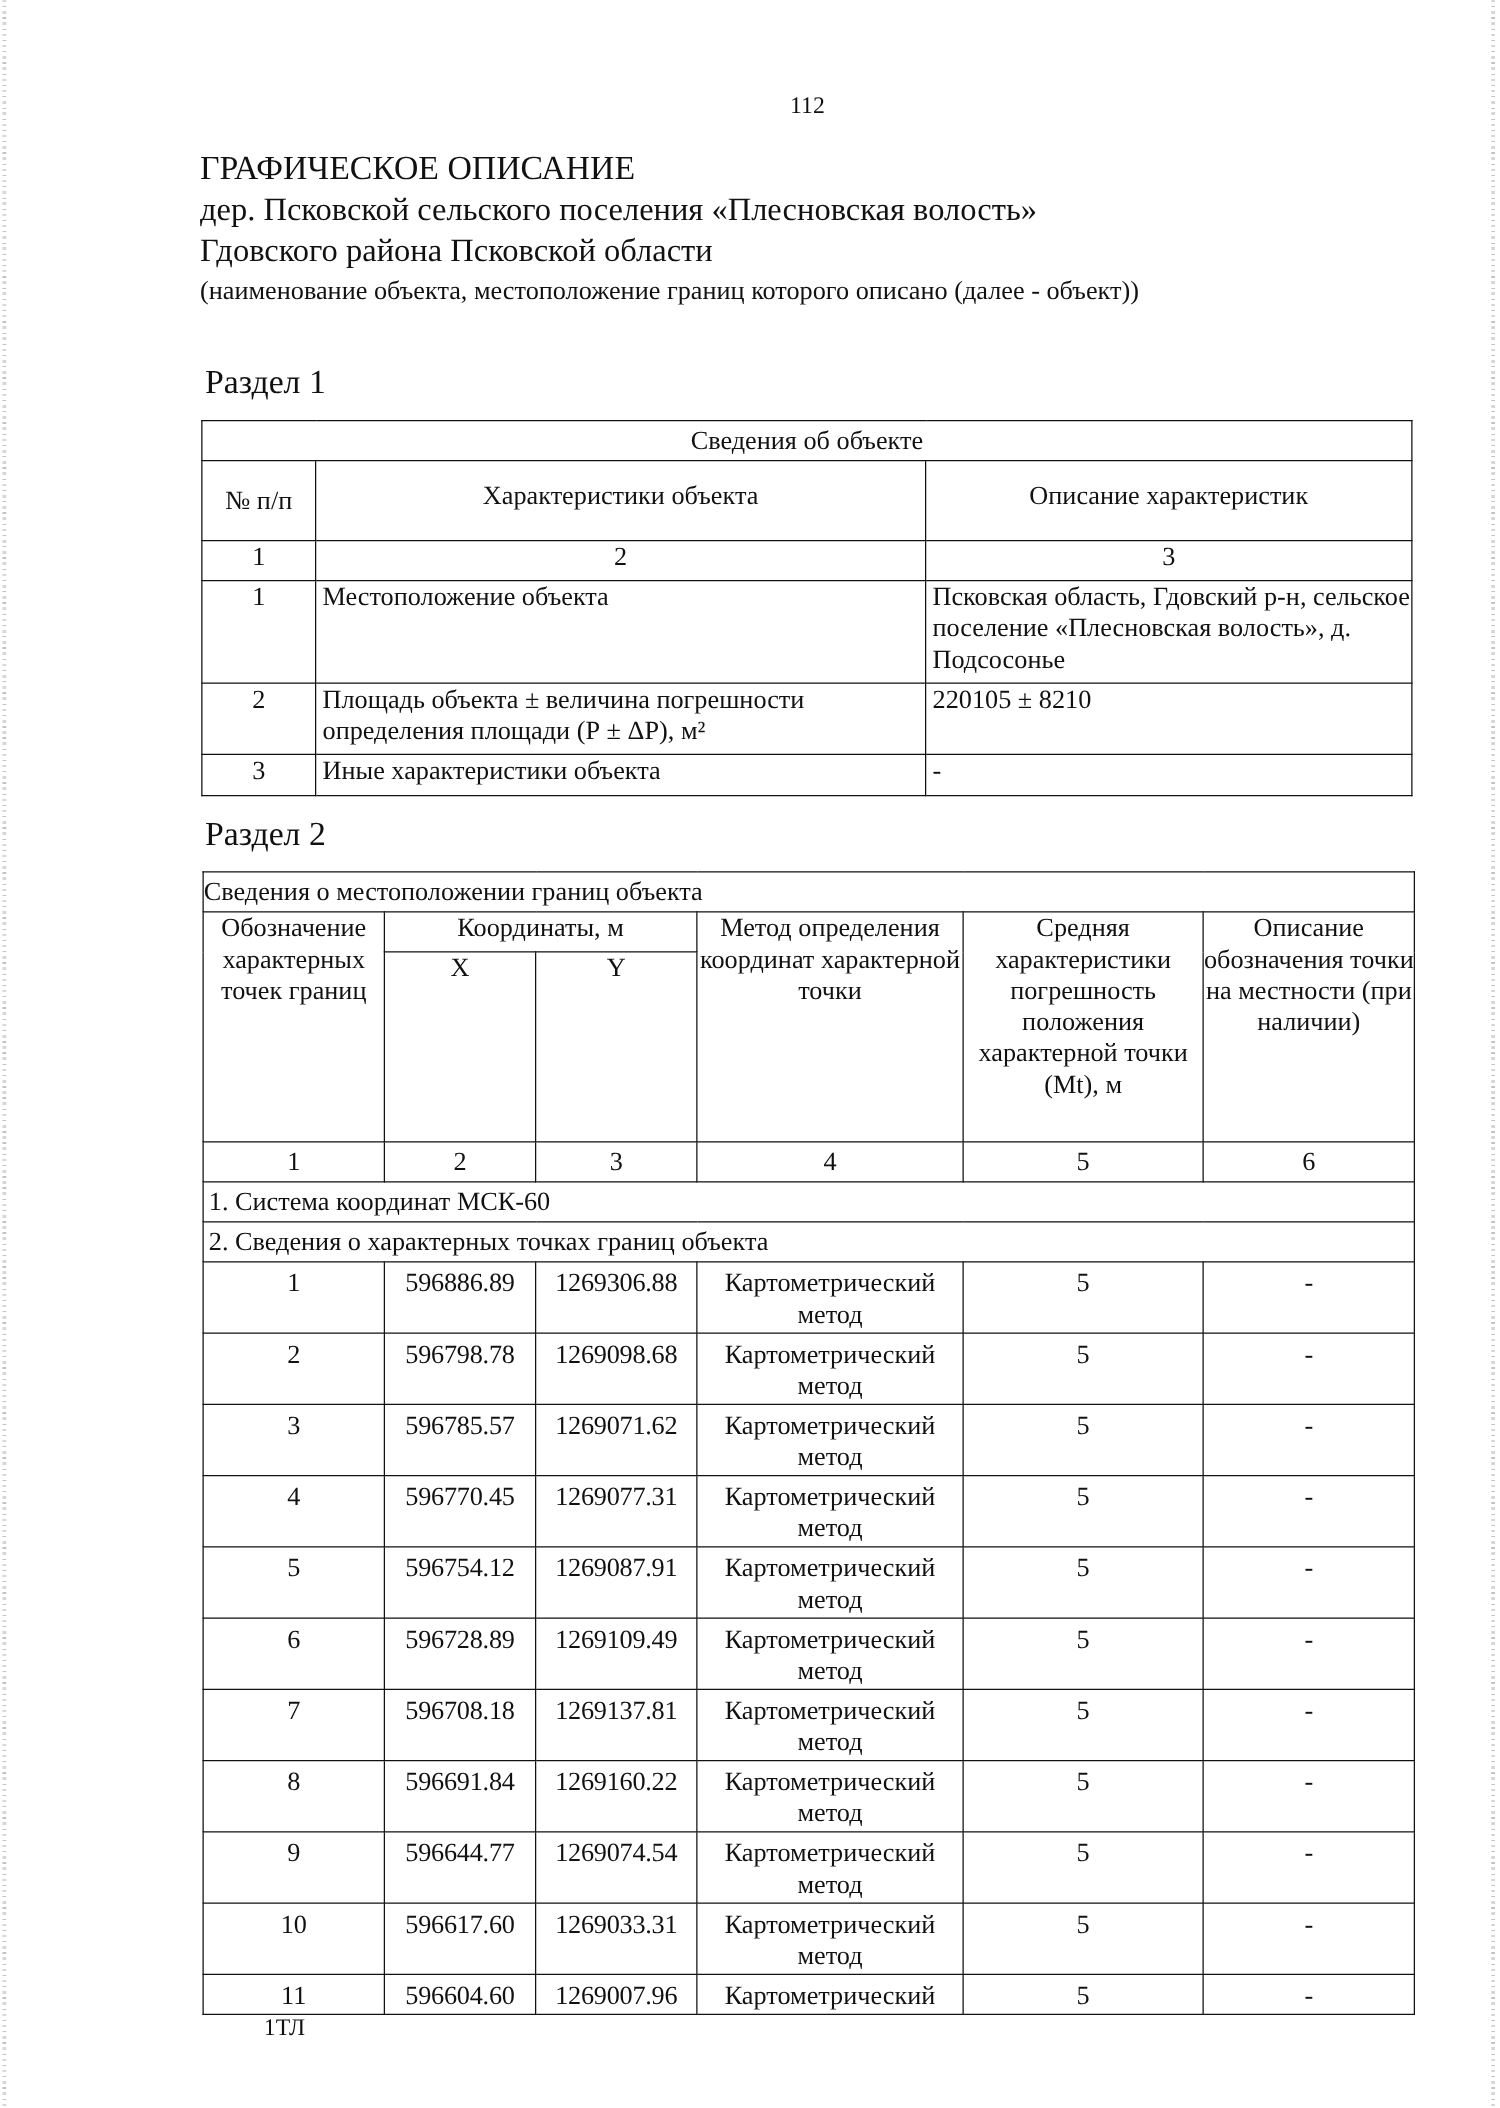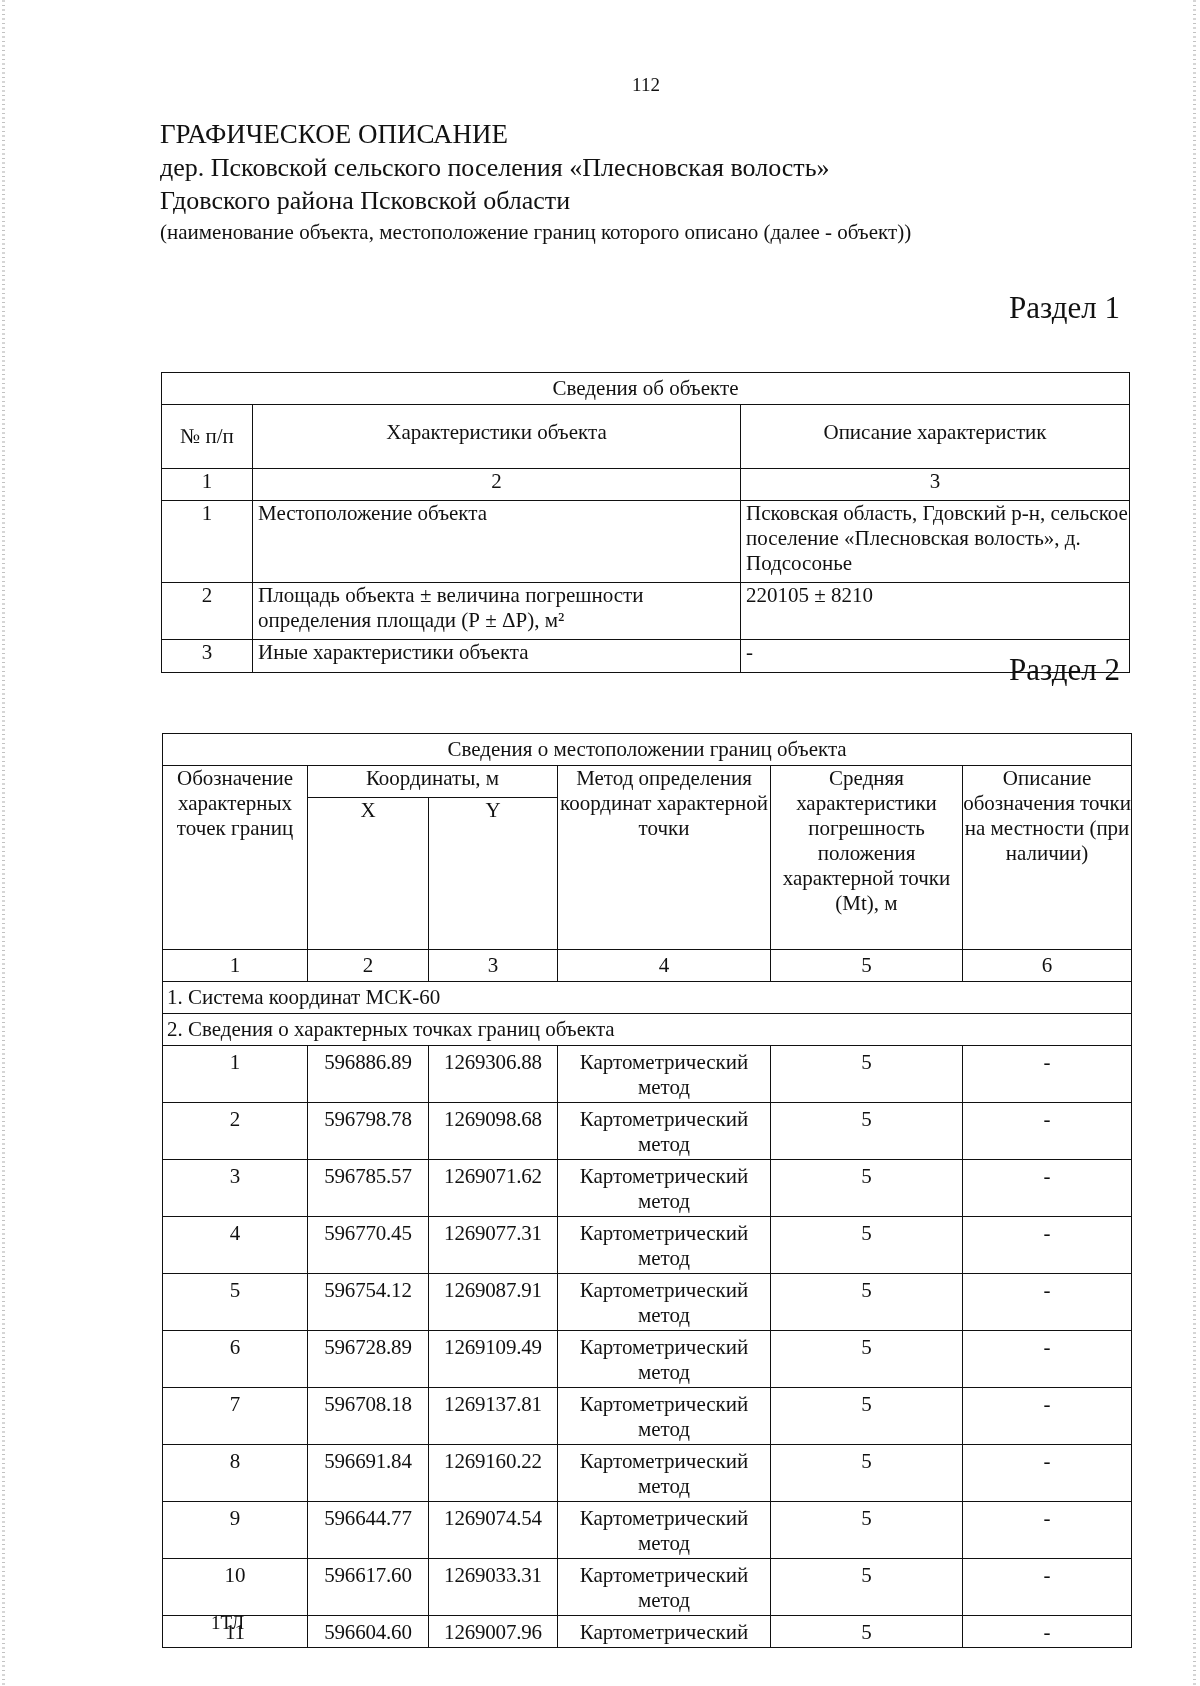--- a/index.html
+++ b/index.html
@@ -17,37 +17,37 @@
   .scan-edge-left { left: 2px; }
   .scan-edge-right { right: 4px; }
 
   .page-number { position: absolute; top: 74px; left: 0; width: 1292px; text-align: center; font-size: 19px; }
 
   .title-block { position: absolute; top: 117px; left: 160px; width: 972px; text-align: left; }
   .title-main { font-size: 27px; line-height: 34px; }
   .title-line { font-size: 26px; line-height: 33px; }
   .title-note { font-size: 21px; line-height: 30px; }
 
-  .section-heading { position: absolute; left: 148px; width: 972px; text-align: right; font-size: 31px; }
-
-  table { border-collapse: collapse; position: absolute; table-layout: fixed; margin-top: 36px; }
+  .section-heading { position: absolute; left: 164px; width: 972px; text-align: left; font-size: 27px; }
+
+  table { border-collapse: collapse; position: absolute; table-layout: fixed; }
   td { border: 1.5px solid #111; font-size: 21px; line-height: 25px; vertical-align: top; }
   .c { text-align: center; }
   .l { text-align: left; padding-left: 5px; }
 
   #table1 { top: 336px; left: 161px; width: 968px; }
   #table1 .hdr { height: 32px; text-align: center; vertical-align: middle; }
   #table1 .colhdr { height: 64px; padding-top: 15px; }
   #table1 .colnum { height: 32px; }
   #table1 .r1 { height: 82px; }
   #table1 .r2 { height: 57px; }
   #table1 .r3 { height: 33px; }
 
   #table2 { top: 697px; left: 162px; width: 969px; }
-  #table2 .hdr { height: 32px; text-align: center; vertical-align: middle; }
+  #table2 .hdr { height: 32px; vertical-align: middle; }
   #table2 .colnum { height: 32px; vertical-align: middle; }
   #table2 .span-row { height: 32px; padding-left: 4px; vertical-align: middle; }
   #table2 .data td { height: 57px; padding-top: 4px; }
   #table2 .data.last td { height: 32px; }
   #table2 .num { font-size: 21px; letter-spacing: -0.2px; }
 
   .footer-note { position: absolute; top: 1612px; left: 170px; font-size: 19px; margin-left: 41px; }
 </style>
 </head>
 <body>

